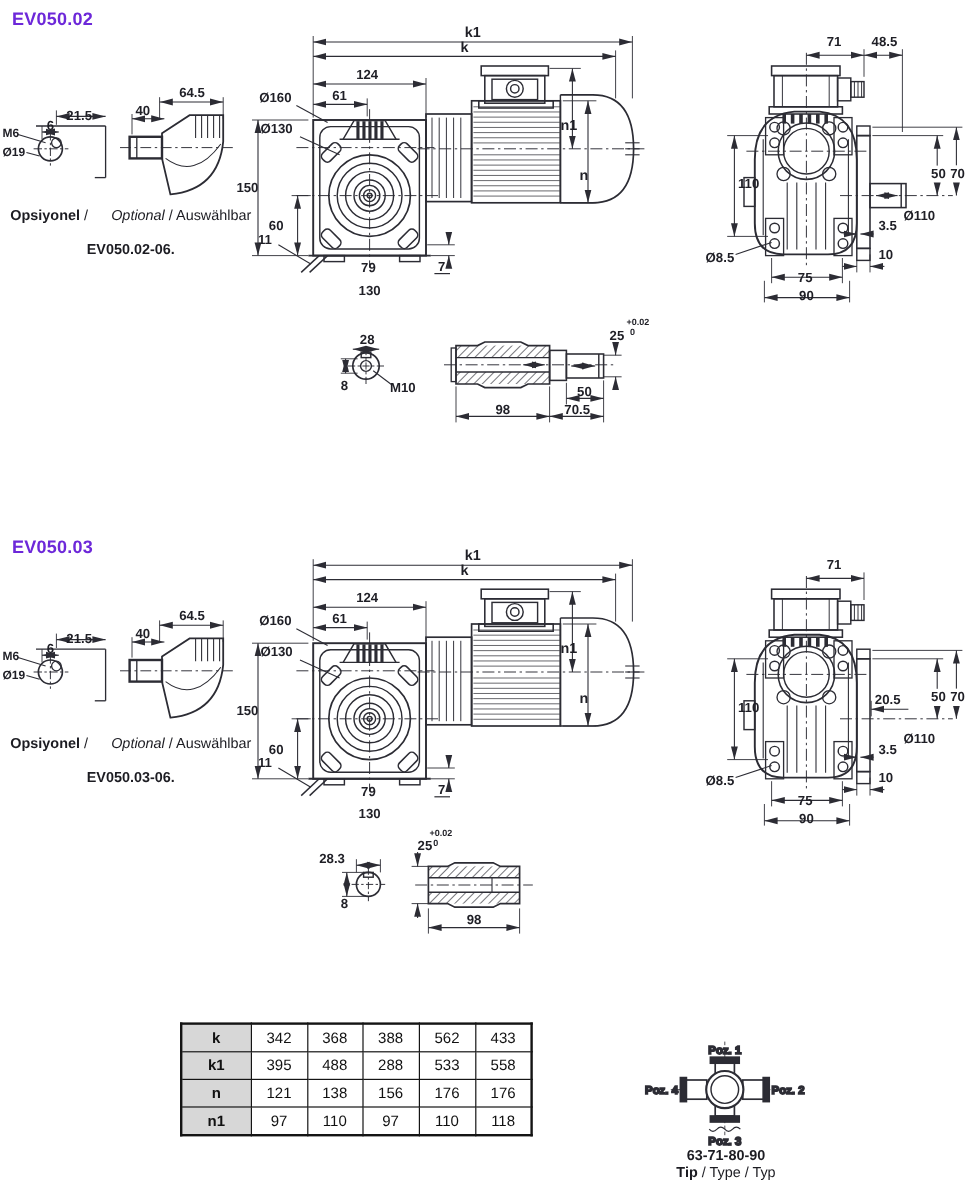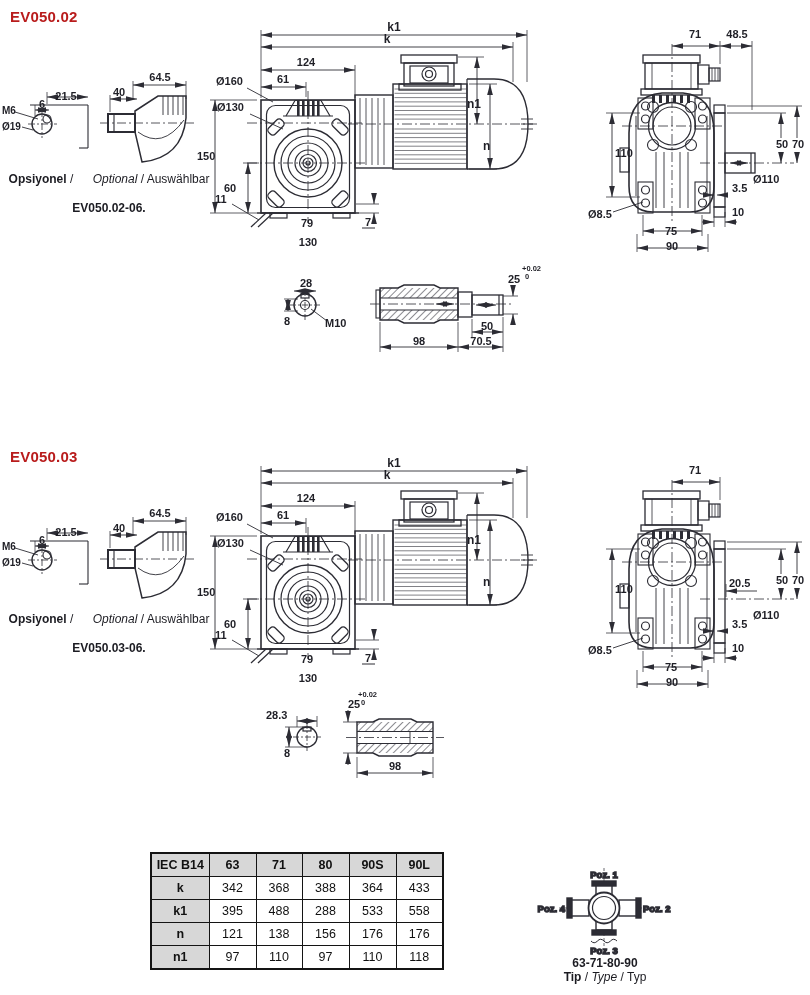--- a/index.html
+++ b/index.html
@@ -1,19 +1,19 @@
 <!DOCTYPE html>
 <html><head>
 <meta charset="utf-8">
 <style>
   html,body{margin:0;padding:0;background:#fff;}
   .page{position:relative;width:810px;height:995px;background:#fff;overflow:hidden;
         font-family:"Liberation Sans",sans-serif;color:#1f1f26;}
   .abs{position:absolute;}
-  .sec-title{position:absolute;font-weight:bold;font-size:15px;letter-spacing:.2px;color:#b91c1c;}
+  .sec-title{position:absolute;font-weight:bold;font-size:15px;letter-spacing:.2px;color:#6d28d9;}
   .note{position:absolute;left:6px;top:172px;width:206px;text-align:center;font-size:12px;line-height:14px;color:#1c1c22;}
   .note .tr{font-weight:bold;margin-top:48px;}
   .note .en{font-style:italic;margin-left:16px;}
   .note .model{font-weight:bold;margin-top:15px;}
   svg text{fill:#1f1f26;}
   .d{font:bold 11px "Liberation Sans",sans-serif;}
   .ds{font:bold 7.5px "Liberation Sans",sans-serif;}
   .dl{font:bold 12px "Liberation Sans",sans-serif;}
   .d10{font:bold 10px "Liberation Sans",sans-serif;}
   .pz{font:bold 9.5px "Liberation Sans",sans-serif;}
@@ -24,21 +24,21 @@
   .dim-table th{font-weight:bold;}
   .dim-table{border:2.5px solid #141414;}
   .hdr{background:#d7d7d7;}
   
   .tb-title{position:absolute;left:449px;top:846px;font-size:11px;white-space:nowrap;color:#1c1c22;}
   .tb-title .tr{font-weight:bold;}
   .tb-title .en{font-style:italic;}
   .tb-caption{position:absolute;left:520px;top:956px;width:170px;text-align:center;font-size:12px;line-height:14px;color:#1c1c22;}
   .tb-caption .sizes{font-weight:bold;}
   .tb-caption .tr{font-weight:bold;margin-top:10px;}
-  .tb-caption .en{font-style:italic;}
+  .tb-caption .en{}
 </style>
 </head>
 <body>
 
 <div class="page">
 
   <svg class="abs" style="left:0;top:0" width="810" height="995" viewBox="0 0 810 995">
     <defs>
       <marker id="arr" viewBox="0 0 10 6" refX="10" refY="3" markerWidth="11" markerHeight="7" markerUnits="userSpaceOnUse" orient="auto-start-reverse">
         <path d="M0,0.4 L10,3 L0,5.6 Z" fill="#2c2c34"></path>
@@ -486,34 +486,26 @@
   <table class="dim-table">
     <colgroup>
         <col style="width:58px">
         <col style="width:47px">
         <col style="width:46px">
         <col style="width:47px">
         <col style="width:47px">
         <col style="width:47px">
       </colgroup>
     <tbody>
-        <tr>
-      <th class="hdr">IEC B14</th>
-      <th class="hdr">63</th>
-      <th class="hdr">71</th>
-      <th class="hdr">80</th>
-      <th class="hdr">90S</th>
-      <th class="hdr">90L</th>
-    </tr>
     <tr>
       <th class="hdr">k</th>
       <td>342</td>
       <td>368</td>
       <td>388</td>
-      <td>364</td>
+      <td>562</td>
       <td>433</td>
     </tr>
     <tr>
       <th class="hdr">k1</th>
       <td>395</td>
       <td>488</td>
       <td>288</td>
       <td>533</td>
       <td>558</td>
     </tr>

